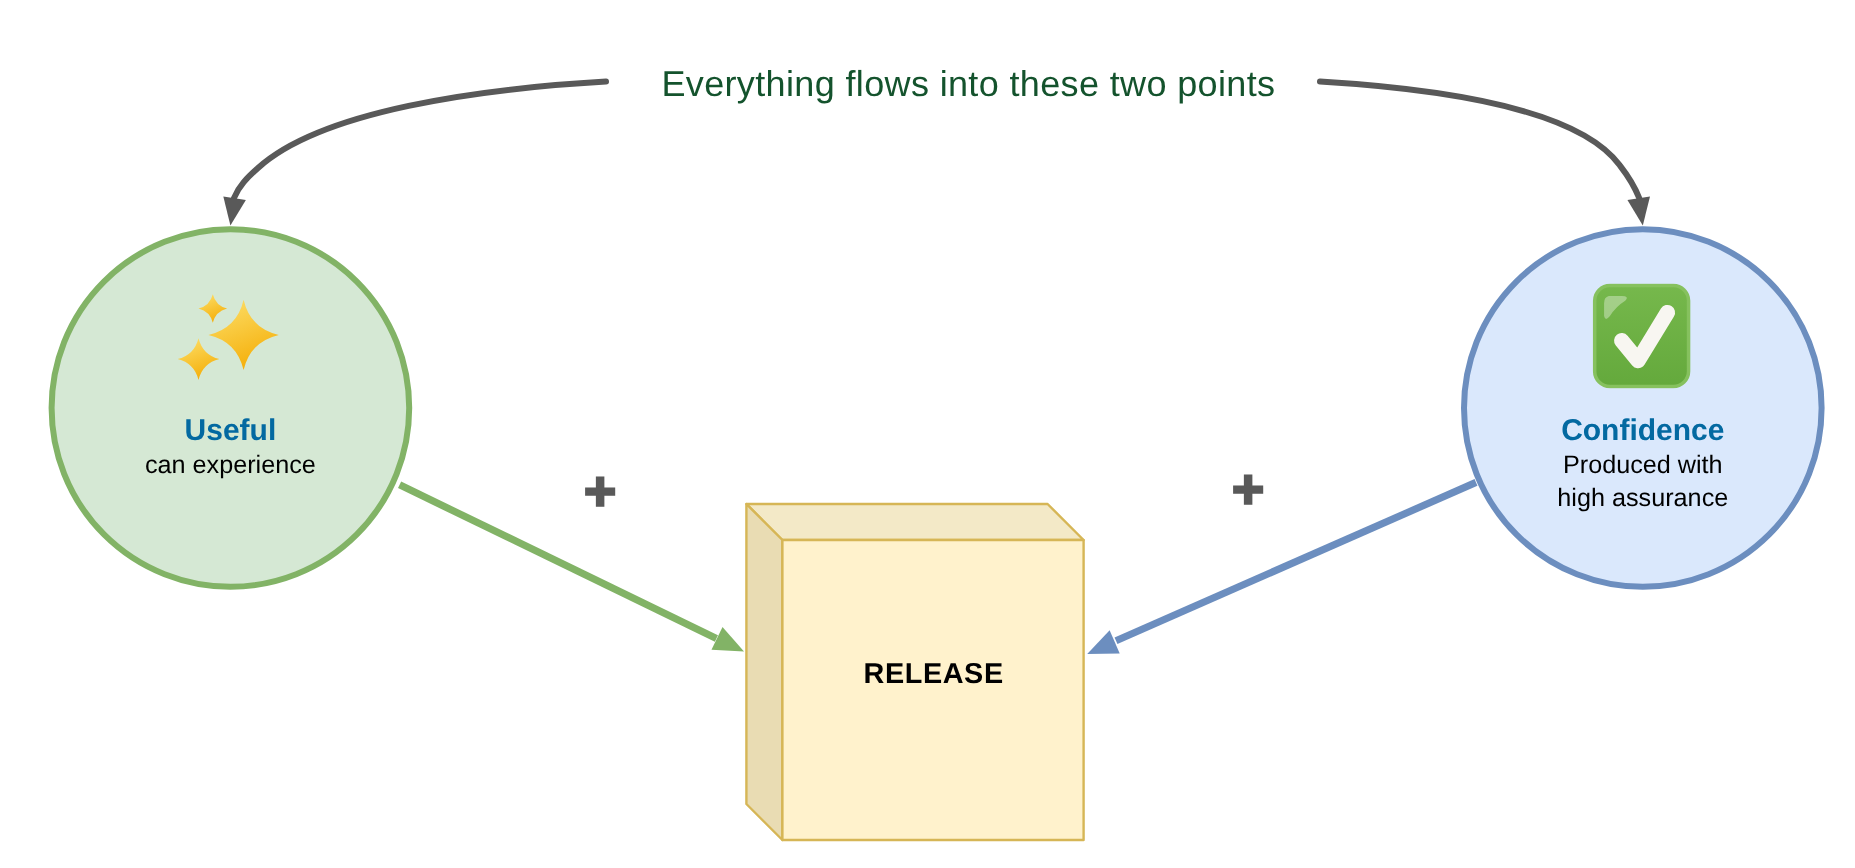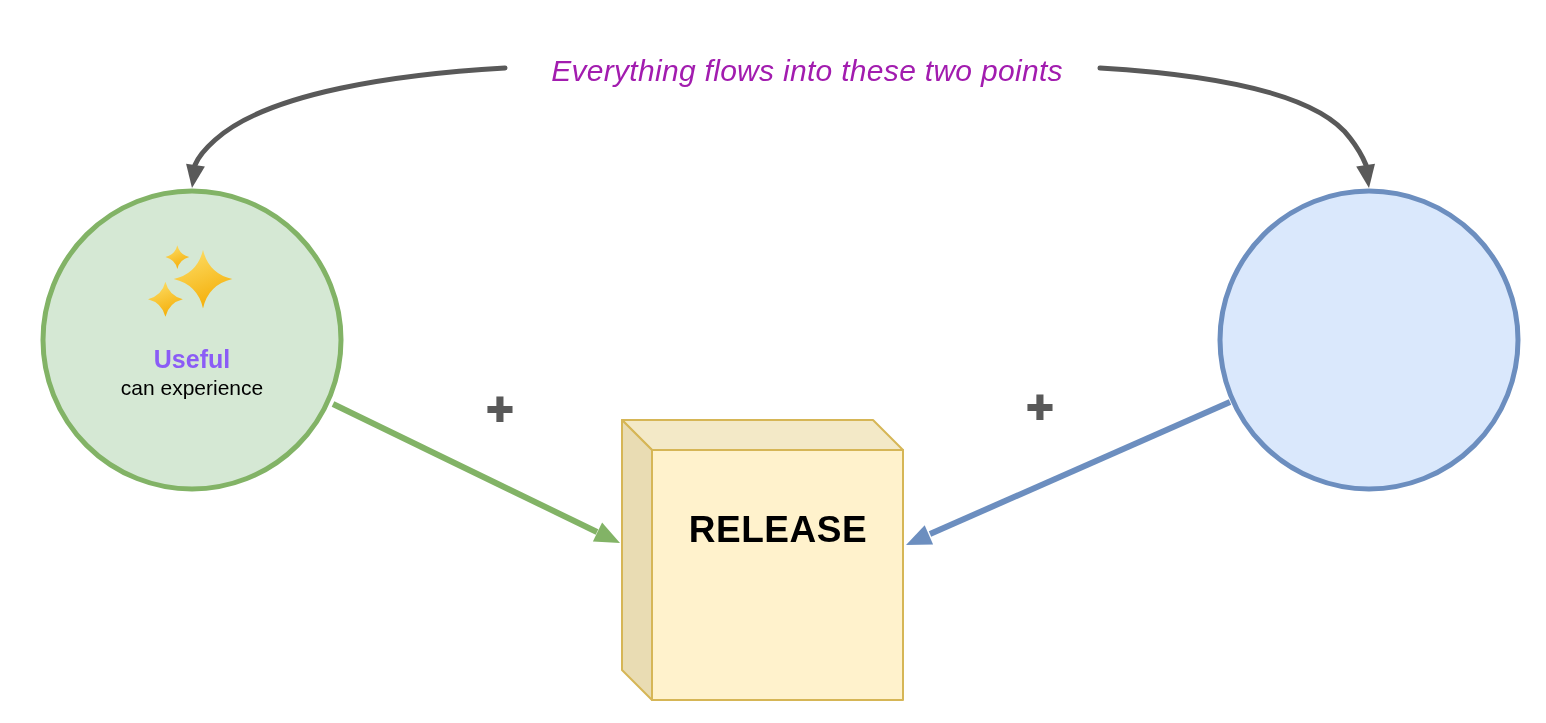--- a/index.html
+++ b/index.html
@@ -1,32 +1,32 @@
 <!DOCTYPE html>
 <html><head>
 <meta charset="utf-8">
 <style>
   html,body{margin:0;padding:0;background:#ffffff;}
   #canvas{position:relative;width:1546px;height:723px;overflow:hidden;
           font-family:"Liberation Sans",sans-serif;background:#ffffff;}
   #diagram-svg{position:absolute;left:0;top:0;width:1546px;height:723px;}
   .abs{position:absolute;}
   .center-xy{transform:translate(-50%,-50%);}
-  #title{left:807px;top:71px;white-space:nowrap;font-size:30px;font-style:italic;
-         color:#a21caf;letter-spacing:0.3px;}
+  #title{left:807px;top:71px;white-space:nowrap;font-size:30px;
+         color:#14532d;letter-spacing:0.3px;}
   .node-overlay{width:304px;height:304px;display:flex;flex-direction:column;
                 align-items:center;box-sizing:border-box;padding-top:47px;}
   #useful-overlay{left:40px;top:189px;}
   #confidence-overlay{left:1217px;top:189px;}
   .node-emoji{width:92px;height:88px;flex:0 0 auto;}
-  .node-label{margin-top:20px;font-size:25px;font-weight:bold;color:#8b5cf6;
+  .node-label{margin-top:20px;font-size:25px;font-weight:bold;color:#0369a1;
               line-height:30px;}
   .node-sublabel{font-size:21px;color:#000000;line-height:28px;text-align:center;}
   .node-sublabel:first-of-type{margin-top:3px;}
-  #release-label{left:778px;top:530px;font-size:37px;font-weight:bold;color:#000000;
+  #release-label{left:778px;top:562px;font-size:24px;font-weight:bold;color:#000000;
                  letter-spacing:0.5px;white-space:nowrap;}
   .plus{font-size:46px;font-weight:bold;color:#595959;-webkit-text-stroke:2px #595959;
         line-height:1;}
   #plus-left{left:500px;top:409px;}
   #plus-right{left:1040px;top:407px;}
 </style>
 </head>
 <body>
 
 <div id="canvas">
@@ -78,19 +78,29 @@
   <div id="useful-overlay" class="abs node-overlay">
     <svg class="node-emoji" viewBox="0 0 100 96">
       <path d="M62,15 Q68,41 94,47 Q68,53 62,79 Q56,53 30,47 Q56,41 62,15 Z" fill="url(#goldGrad)"></path>
       <path d="M34,10 Q36.6,20.4 47,23 Q36.6,25.6 34,36 Q31.4,25.6 21,23 Q31.4,20.4 34,10 Z" fill="url(#goldGrad)"></path>
       <path d="M21,50 Q24.8,65.2 40,69 Q24.8,72.8 21,88 Q17.2,72.8 2,69 Q17.2,65.2 21,50 Z" fill="url(#goldGrad)"></path>
     </svg>
     <div class="node-label">Useful</div>
     <div class="node-sublabel">can experience</div>
   </div>
 
+  <div id="confidence-overlay" class="abs node-overlay">
+    <svg class="node-emoji" viewBox="0 0 90 90">
+      <rect x="4" y="2" width="80" height="86" rx="13" fill="url(#greenGrad)" stroke="#86c15e" stroke-width="3"></rect>
+      <path d="M16,11 Q12,12 12,17 L12,28 Q13,33 17,28 Q22,20 30,15 Q34,11 27,11 Z" fill="#ffffff" opacity="0.35"></path>
+      <path d="M27,49 L41,66 L66,25" fill="none" stroke="#f8f6f1" stroke-width="13" stroke-linecap="round" stroke-linejoin="round"></path>
+    </svg>
+    <div class="node-label">Confidence</div>
+    <div class="node-sublabel">Produced with</div>
+    <div class="node-sublabel">high assurance</div>
+  </div>
 
   <div id="release-label" class="abs center-xy">RELEASE</div>
 
   <div id="plus-left" class="abs center-xy plus">+</div>
   <div id="plus-right" class="abs center-xy plus">+</div>
 
 </div>
 
 </body></html>

